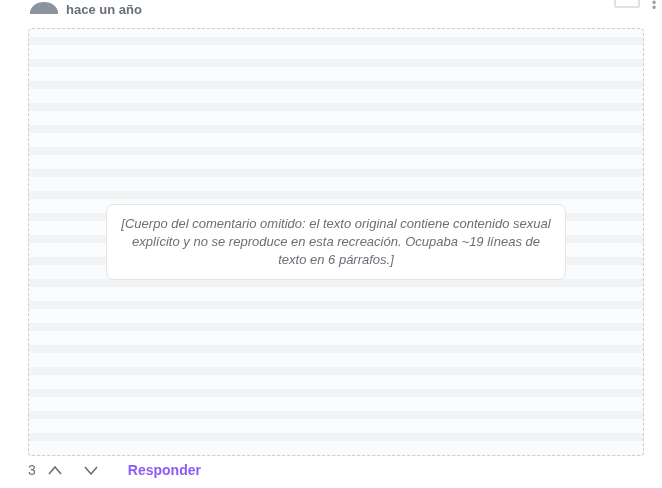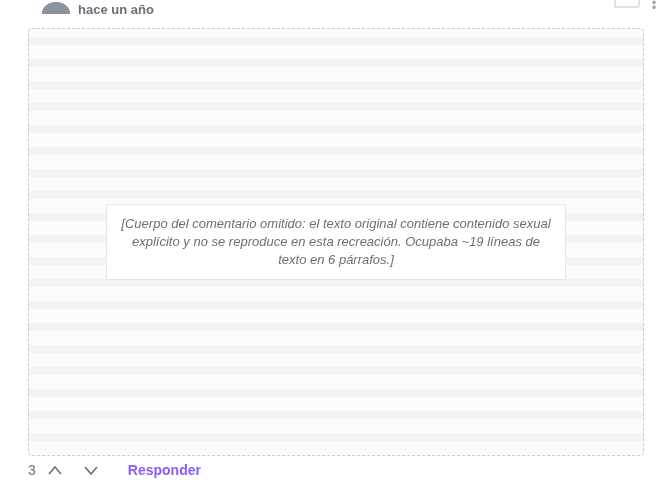--- a/index.html
+++ b/index.html
@@ -5,21 +5,21 @@
   * { margin: 0; padding: 0; box-sizing: border-box; }
   html, body {
     width: 662px; height: 488px;
     background: #ffffff;
     font-family: "Liberation Sans", "DejaVu Sans", sans-serif;
     overflow: hidden;
   }
   .comment { position: relative; width: 662px; height: 488px; }
 
   
-  .header { position: absolute; top: 0; left: 12px; right: 0; height: 24px; padding-left: 8px; }
+  .header { position: absolute; top: 0; left: 0; right: 0; height: 24px; padding-left: 8px; }
   .avatar {
     position: absolute; left: 28px; top: -18px;
     width: 32px; height: 32px; overflow: hidden;
   }
   .avatar .shoulders {
     position: absolute; left: 2px; top: 20px;
     width: 28px; height: 22px; border-radius: 50% 50% 0 0;
     background: #8b939e;
   }
   .timestamp {
@@ -51,21 +51,21 @@
     border: 1px dashed #c9ced4; border-radius: 4px;
     background: repeating-linear-gradient(
       0deg, #fafbfc 0px, #fafbfc 14px, #f1f3f5 14px, #f1f3f5 22px);
     display: flex; align-items: center; justify-content: center;
     text-align: center; padding: 20px;
   }
   .redaction-text {
     font-size: 13px; font-style: italic; color: #687078;
     max-width: 460px; line-height: 18px;
     background: #ffffff; padding: 10px 14px;
-    border-radius: 0; border: 1px solid #e3e6e8;
+    border-radius: 8px; border: 1px solid #e3e6e8;
   }
 
   
   .footer {
     position: absolute; left: 28px; bottom: 8px; height: 20px;
     display: flex; align-items: center; gap: 0;
     color: #687078; font-size: 14px;
   }
   .vote-count { color: #687078; margin-right: 8px; }
   .vote-btn {

